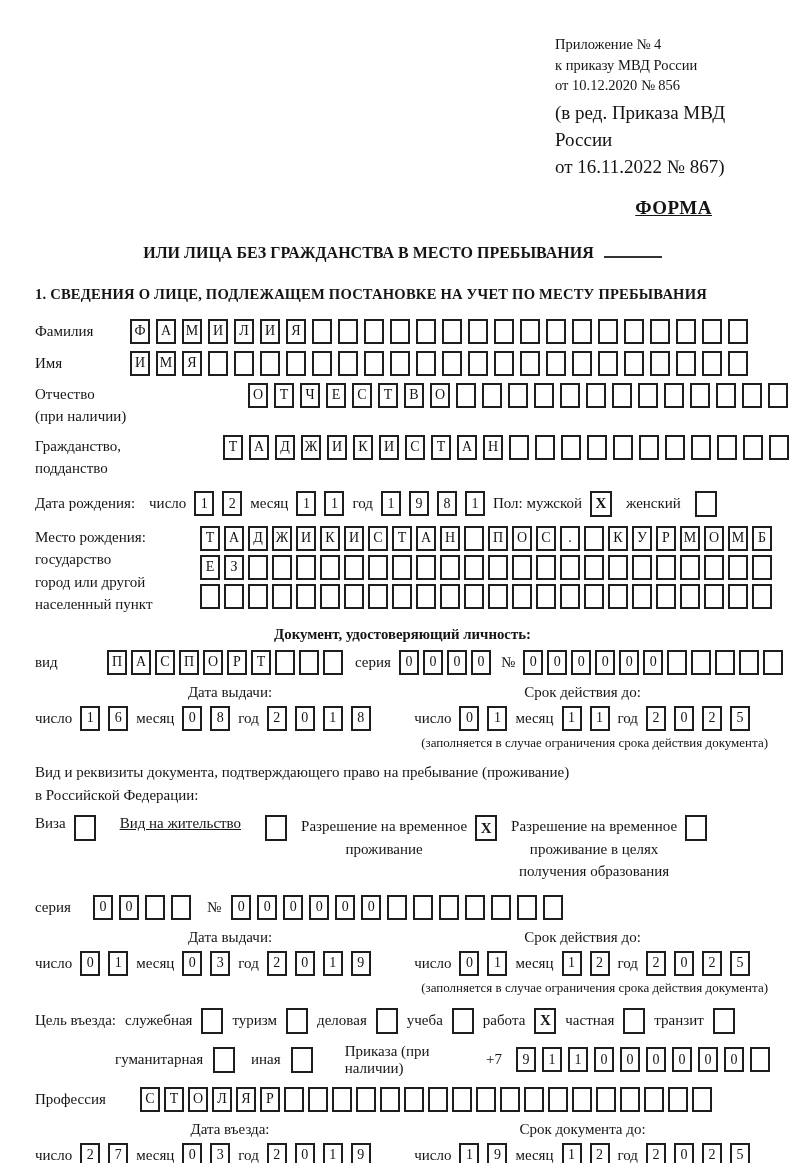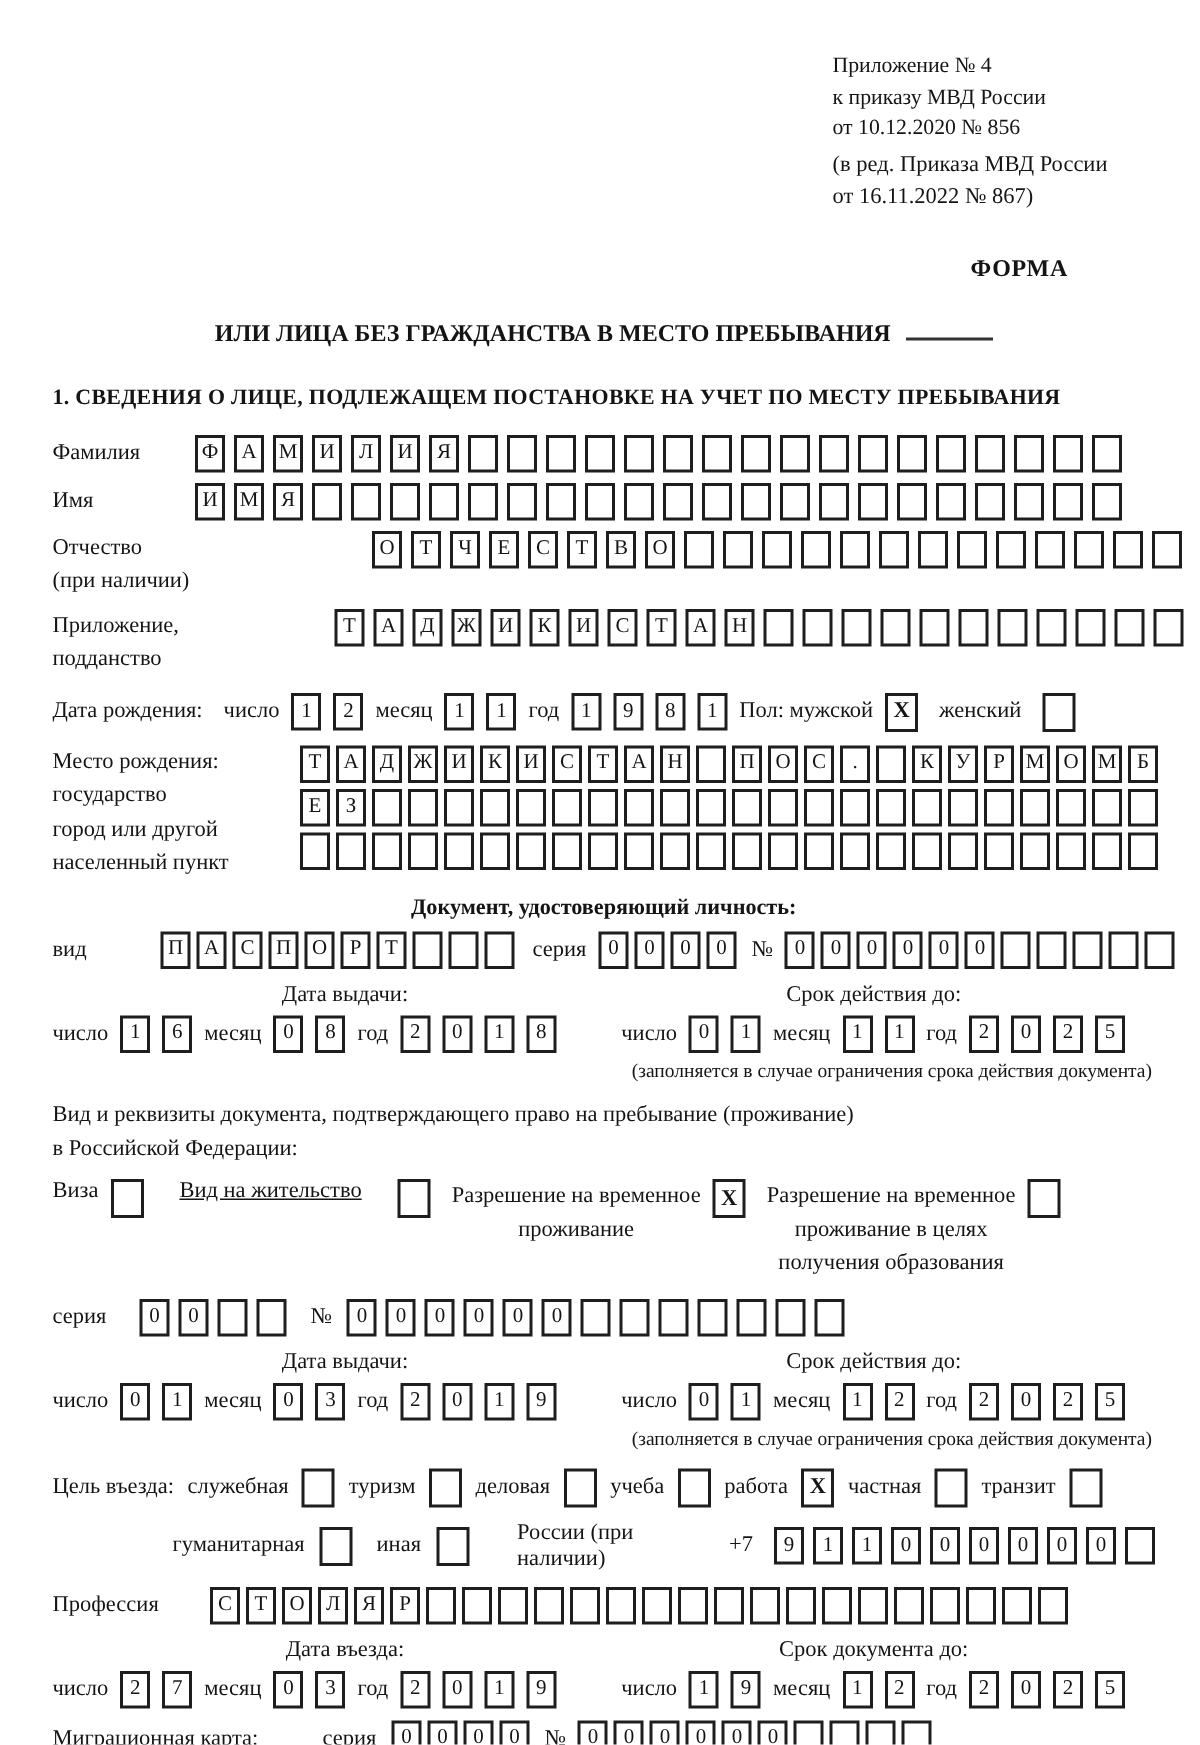--- a/index.html
+++ b/index.html
@@ -5,22 +5,22 @@
   html,body{margin:0;padding:0;background:#ffffff;}
   body{
     width:800px;height:1163px;overflow:hidden;
     font-family:"Liberation Serif","DejaVu Serif",serif;
     color:#141414;font-size:15px;
   }
   .page{padding:34px 30px 0 35px;box-sizing:border-box;width:800px;}
 
   
   .appendix{margin-left:520px;line-height:1.42;font-size:14.5px;}
-  .appendix .ed{margin-top:4px;font-size:15px;}
-  .forma{font-weight:bold;text-align:right;padding-right:58px;margin-top:29px;font-size:16px;letter-spacing:.5px;}
+  .appendix .ed{margin-top:4px;font-size:19px;}
+  .forma{font-weight:bold;text-align:right;padding-right:58px;margin-top:16px;font-size:19px;letter-spacing:.5px;text-decoration:underline;}
 
   .title{margin-top:22px;text-align:center;font-weight:bold;font-size:16px;line-height:1.45;}
   .uline{display:inline-block;width:58px;border-bottom:2px solid #333;height:12px;margin-left:10px;}
 
   .sec-heading{margin-top:22px;font-weight:bold;font-size:14.6px;letter-spacing:.2px;}
 
   .row{display:flex;align-items:center;margin-top:7px;}
   .row.start{align-items:flex-start;gap:48px;}
   .lbl{flex:0 0 auto;}
   .w95{flex:0 0 95px;}
@@ -176,21 +176,21 @@
         <span class="cell"></span>
         <span class="cell"></span>
         <span class="cell"></span>
         <span class="cell"></span>
         <span class="cell"></span>
       </span>
   </div>
 
   <div class="row start">
     <span class="lbl w140 two-line">
-      <span>Приложение,</span><br>
+      <span>Гражданство,</span><br>
       <span>подданство</span>
     </span>
     <span class="cells">
         <span class="cell">Т</span>
         <span class="cell">А</span>
         <span class="cell">Д</span>
         <span class="cell">Ж</span>
         <span class="cell">И</span>
         <span class="cell">К</span>
         <span class="cell">И</span>
@@ -530,21 +530,21 @@
     <span class="box"></span>
     <span>транзит</span>
     <span class="box"></span>
   </div>
 
   <div class="purpose2">
     <span>гуманитарная</span>
     <span class="box"></span>
     <span style="margin-left:6px;">иная</span>
     <span class="box"></span>
-    <span class="phone-label">России (при наличии)</span>
+    <span class="phone-label">Приказа (при наличии)</span>
     <span class="phone-prefix">+7</span>
     <span class="cells">
         <span class="cell">9</span>
         <span class="cell">1</span>
         <span class="cell">1</span>
         <span class="cell">0</span>
         <span class="cell">0</span>
         <span class="cell">0</span>
         <span class="cell">0</span>
         <span class="cell">0</span>

